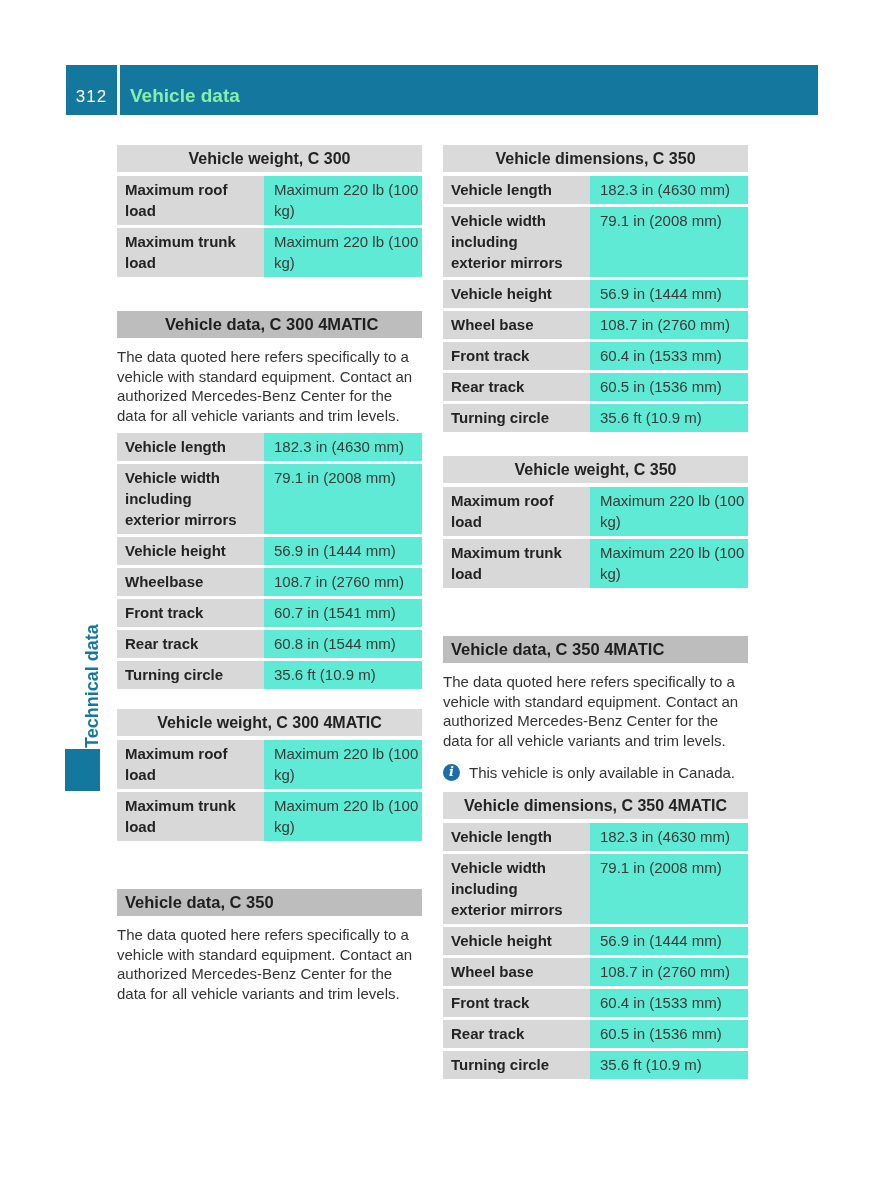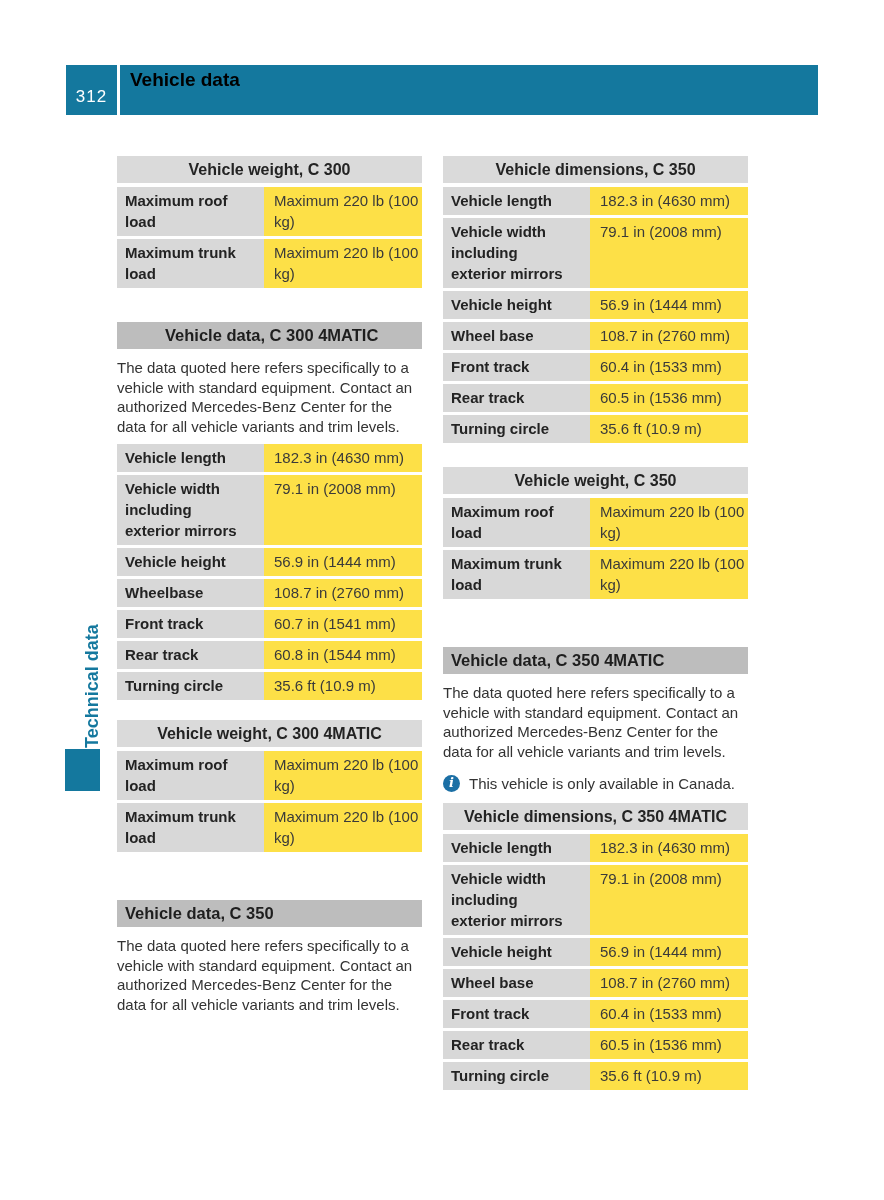--- a/index.html
+++ b/index.html
@@ -15,52 +15,52 @@
     background:#14789e;
   }
   .header-pagenum {
     position:absolute; left:0; bottom:8px; width:51px; text-align:center;
     color:#fff; font-size:17px; letter-spacing:1px;
   }
   .header-divider {
     position:absolute; left:51px; top:0; width:3px; height:50px; background:#fff;
   }
   .header-title {
-    position:absolute; left:64px; bottom:24px; color:#000000;
+    position:absolute; left:64px; bottom:8px; color:#86efac;
     font-size:19px; font-weight:bold;
   }
 
   
   .side-label {
     position:absolute; left:82px; top:748px;
     transform:rotate(-90deg); transform-origin:0 0;
     white-space:nowrap; color:#14789e; font-size:18px; font-weight:bold;
   }
   .side-tab {
     position:absolute; left:65px; top:749px; width:35px; height:42px;
     background:#14789e;
   }
 
   
-  .col { position:absolute; top:156px; width:305px; }
+  .col { position:absolute; top:145px; width:305px; }
   .col-left  { left:117px; }
   .col-right { left:443px; }
 
   
   .table-title {
     background:#dadada; height:27px; line-height:27px; text-align:center;
     font-size:16px; font-weight:bold; color:#232323; margin-bottom:4px;
   }
   .trow { display:flex; margin-bottom:3px; }
   .tlabel {
     width:147px; flex:none; background:#d8d8d8; color:#232323;
     font-size:15px; font-weight:bold; line-height:21px; padding:3px 22px 4px 8px;
   }
   .tvalue {
-    flex:1; background:#fde047; color:#3a3a3a;
+    flex:1; background:#5eead4; color:#3a3a3a;
     font-size:15px; line-height:21px; padding:3px 2px 4px 10px;
   }
 
   
   .section-band {
     background:#bdbdbd; height:27px; line-height:27px; padding-left:8px;
     font-size:16.5px; font-weight:bold; color:#1e1e1e;
   }
   .para { font-size:15px; line-height:19.5px; color:#333; width:100%; }
 

